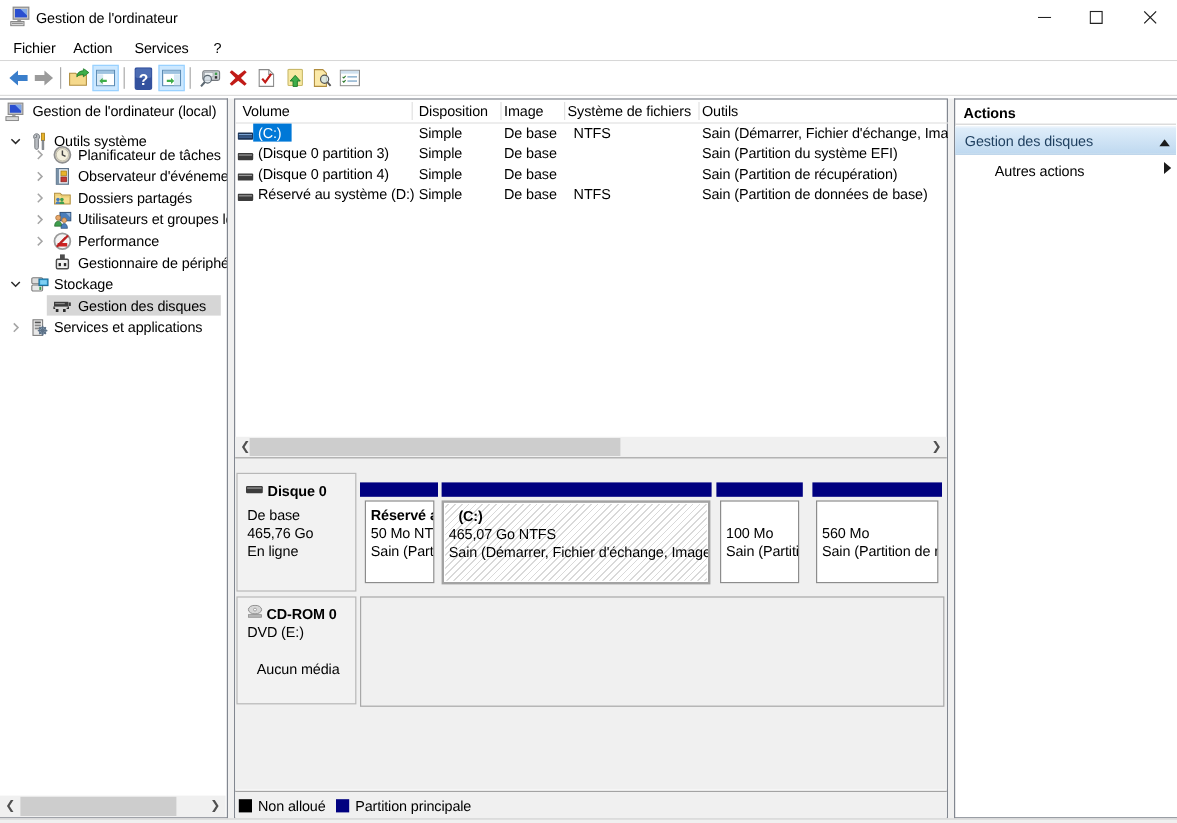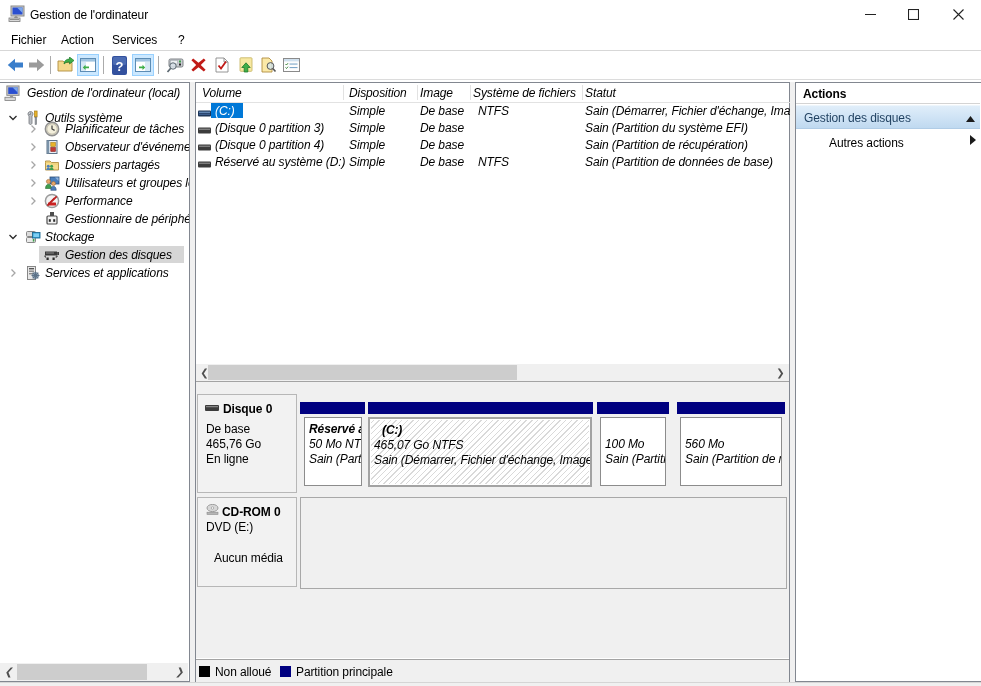--- a/index.html
+++ b/index.html
@@ -3,21 +3,21 @@
 <meta charset="utf-8">
 <style>
 * { margin:0; padding:0; box-sizing:border-box; }
 html,body { width:981px; height:686px; overflow:hidden; }
 body {
   font-family:"Liberation Sans", sans-serif;
   font-size:12px; letter-spacing:-0.1px;
   color:#000; background:#fff; position:relative;
 }
 .abs { position:absolute; }
-.nw { white-space:nowrap; overflow:hidden;font-style:italic; }
+.nw { white-space:nowrap; overflow:hidden; }
 
 
 #titlebar { left:0; top:0; width:981px; height:28px; background:#fff; }
 #title-text { left:33px; top:8px; }
 
 
 #menubar { left:0; top:28px; width:981px; height:23px; border-bottom:1px solid #d7d7d7; background:#fff; }
 .menu-item { top:5px; }
 
 
@@ -345,21 +345,21 @@
   </div>
 </div>
 
 <div id="midpane" class="abs">
 
   <div id="lvhead" class="nw">
     <span class="abs" style="left:6px;top:1px">Volume</span>
     <span class="abs" style="left:153px;top:1px">Disposition</span>
     <span class="abs" style="left:224px;top:1px">Image</span>
     <span class="abs" style="left:277px;top:1px">Système de fichiers</span>
-    <span class="abs" style="left:389px;top:1px">Statut</span>
+    <span class="abs" style="left:389px;top:1px">Outils</span>
   </div>
   <div class="hsep" style="left:147px"></div>
   <div class="hsep" style="left:221px"></div>
   <div class="hsep" style="left:274px"></div>
   <div class="hsep" style="left:386px"></div>
   <div id="lvheadline"></div>
 
   <div class="lvrow nw" style="top:19px">
     <svg class="dico" style="left:2px;top:5px" width="14" height="9" viewBox="0 0 14 9">
       <rect x="0" y="0" width="13" height="6" rx="1" fill="#1d3557"></rect>

